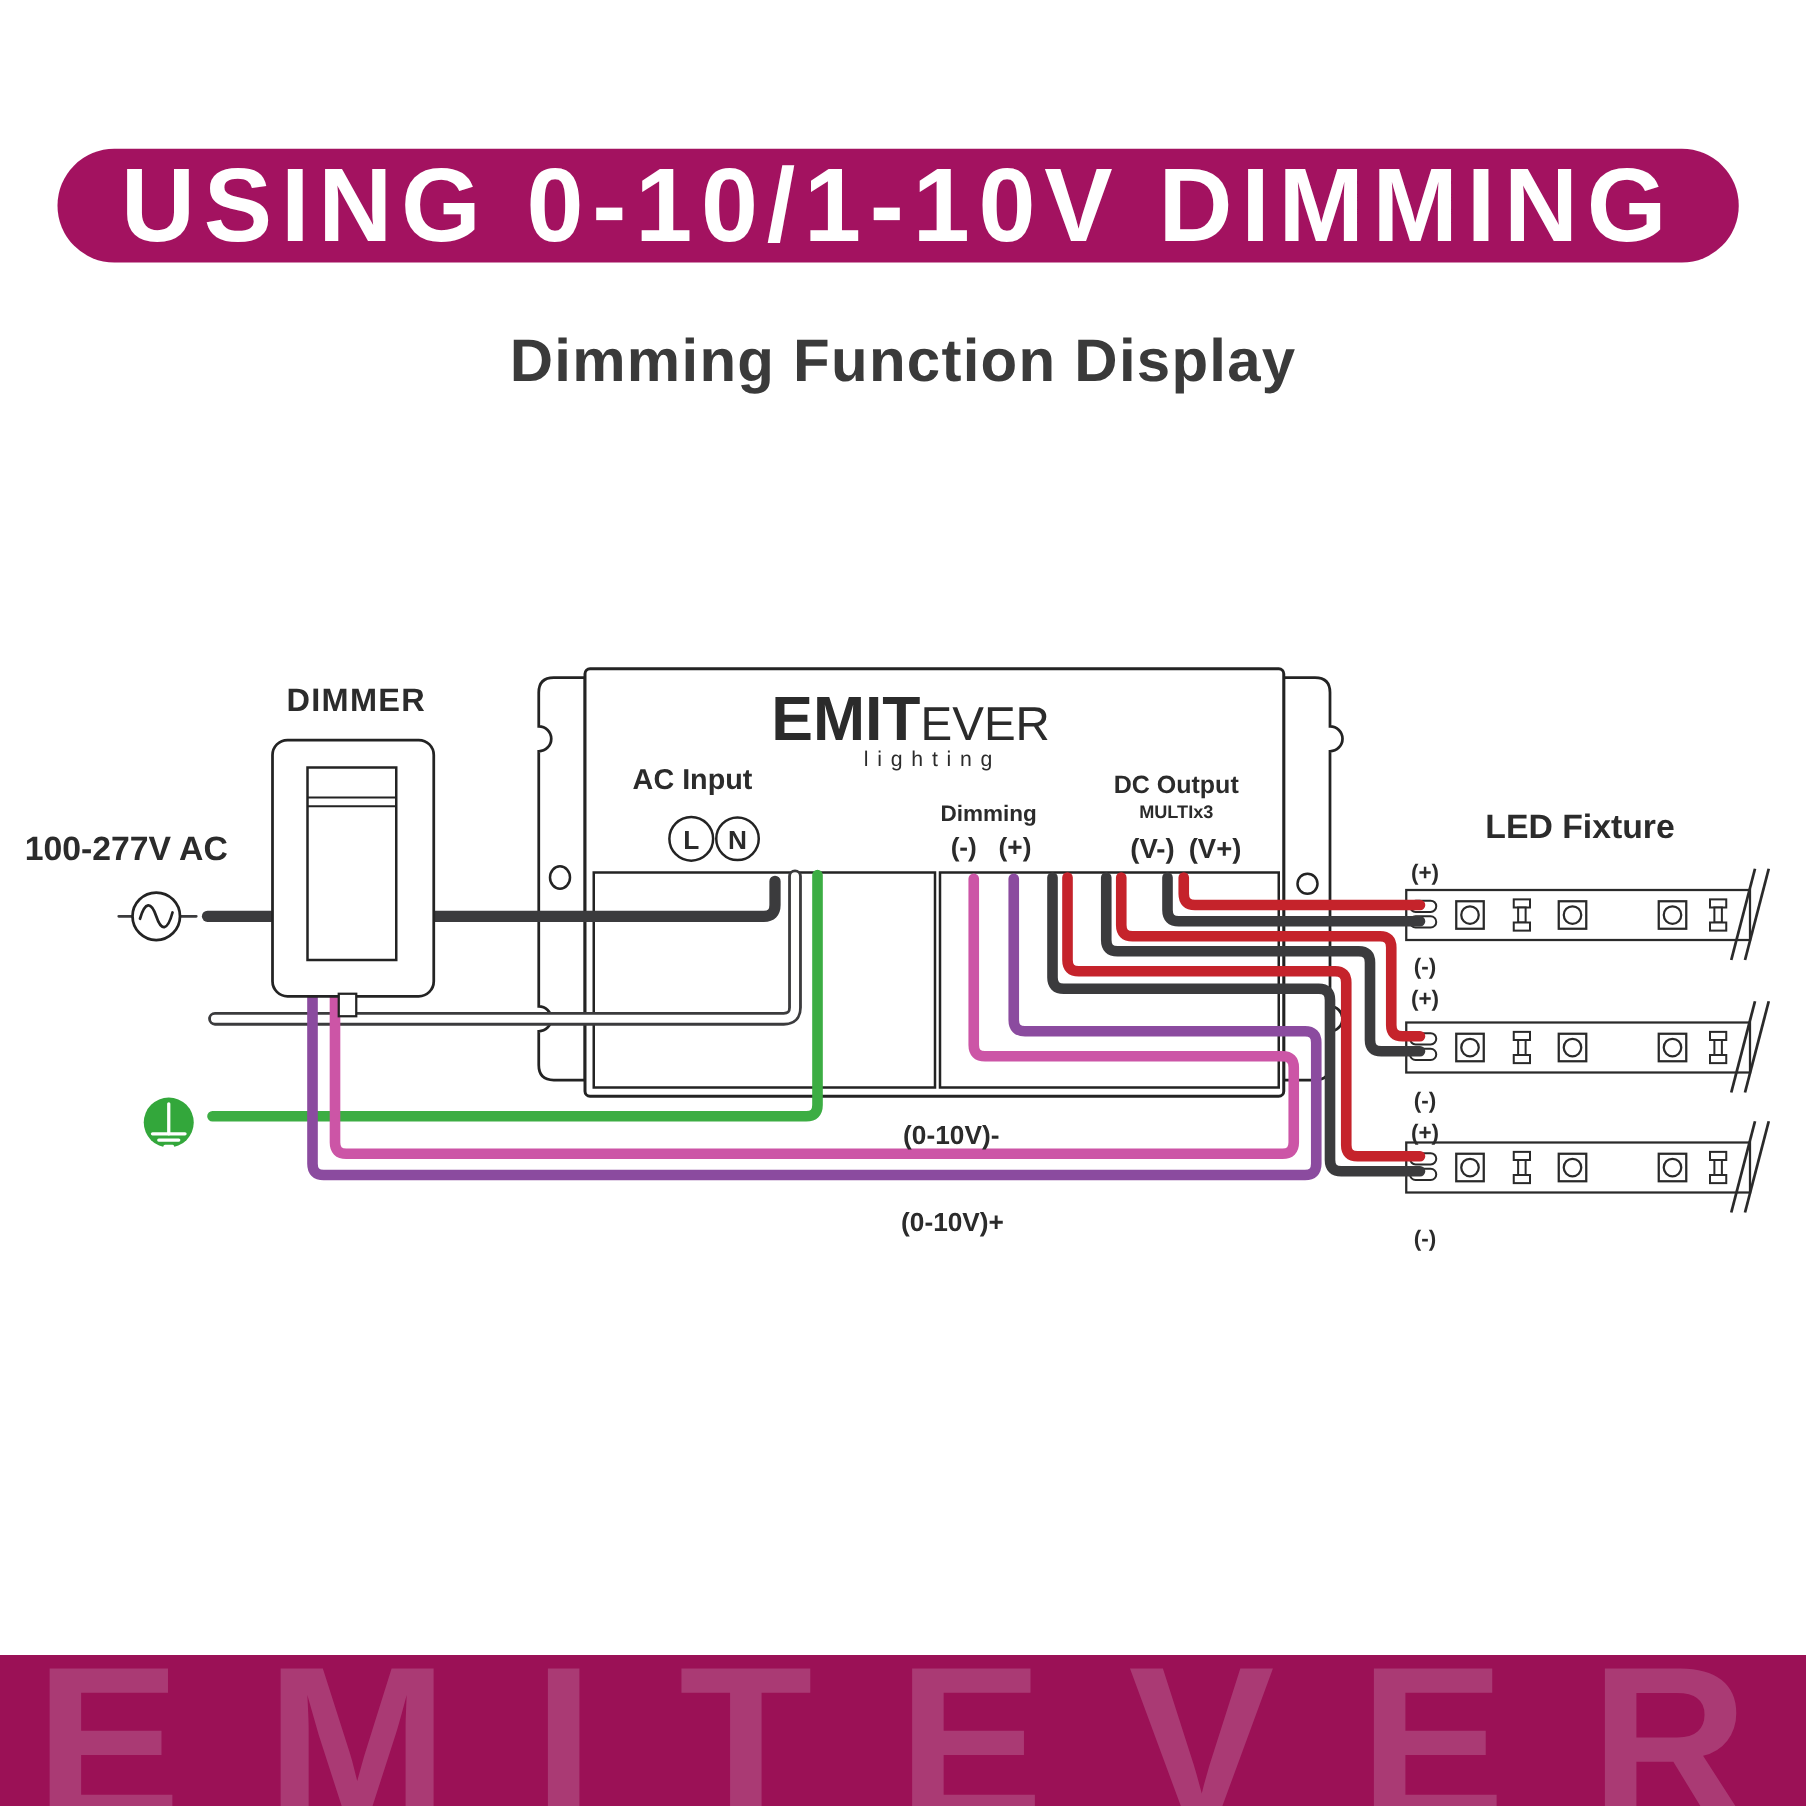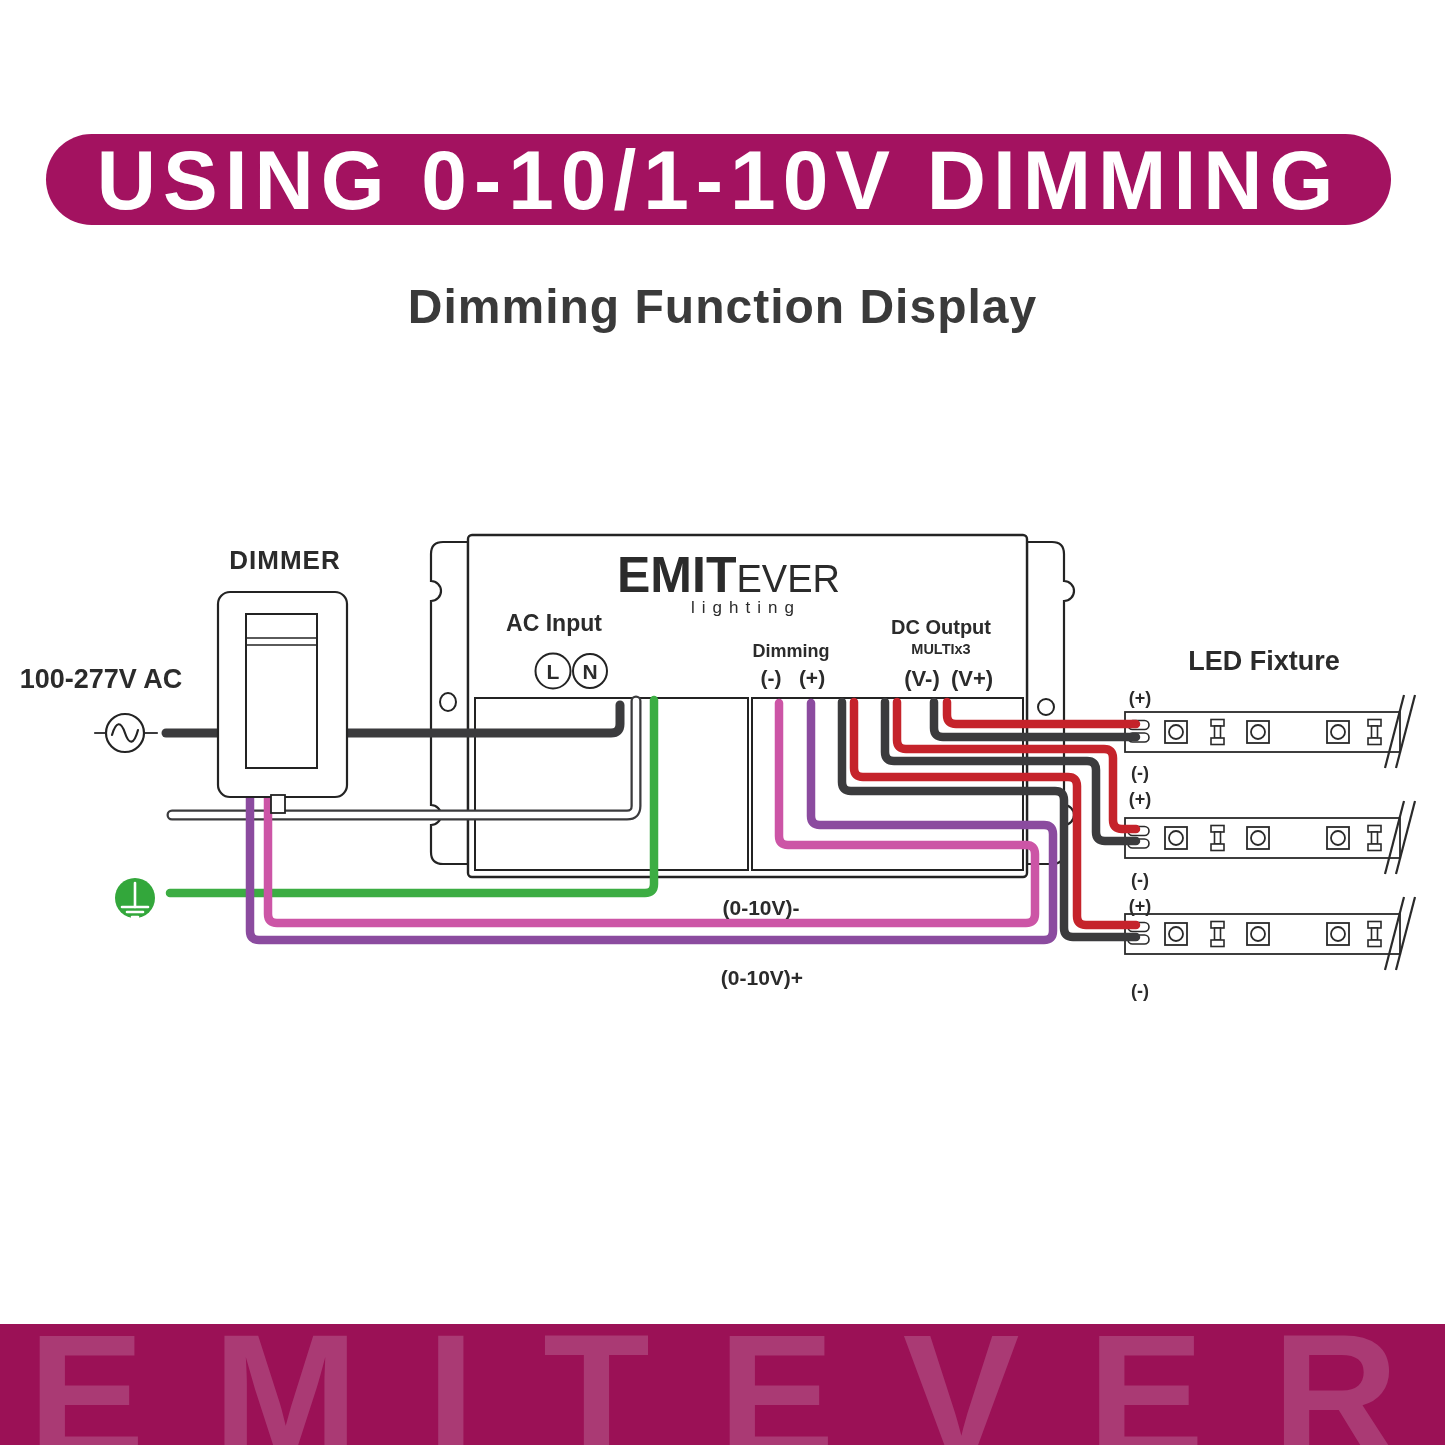--- a/index.html
+++ b/index.html
@@ -1,22 +1,22 @@
 <!DOCTYPE html>
 <html><head>
 <meta charset="utf-8">
 <style>
   html,body{margin:0;padding:0;background:#fff;}
   .page{position:relative;width:1445px;height:1445px;background:#ffffff;
         font-family:"Liberation Sans",sans-serif;overflow:hidden;}
   .banner{position:absolute;left:46px;top:119px;width:1345px;height:91px;
-          background:#A31260;border-radius:46px;display:flex;align-items:center;justify-content:center;margin-top:15px;}
+          background:#A31260;border-radius:46px;display:flex;align-items:center;justify-content:center;}
   .banner-title{color:#ffffff;font-size:82px;font-weight:bold;letter-spacing:7px;
                 transform:scaleY(1.02);white-space:nowrap;}
-  .subtitle{position:absolute;left:0;top:279px;width:1445px;text-align:center;
+  .subtitle{position:absolute;left:0;top:262px;width:1445px;text-align:center;
             color:#3A3A3A;font-size:48px;font-weight:bold;letter-spacing:1px;}
   .diagram-svg{position:absolute;left:0;top:0;}
   .band{position:absolute;left:0;top:1324px;width:1445px;height:121px;background:#9B1156;overflow:hidden;}
   .band-text{position:absolute;left:28px;top:-16px;color:#AA3A74;font-size:175px;font-weight:bold;
              letter-spacing:68px;line-height:175px;white-space:nowrap;}
   svg text{fill:#2B2B2B;}
 </style>
 </head>
 <body>
 

